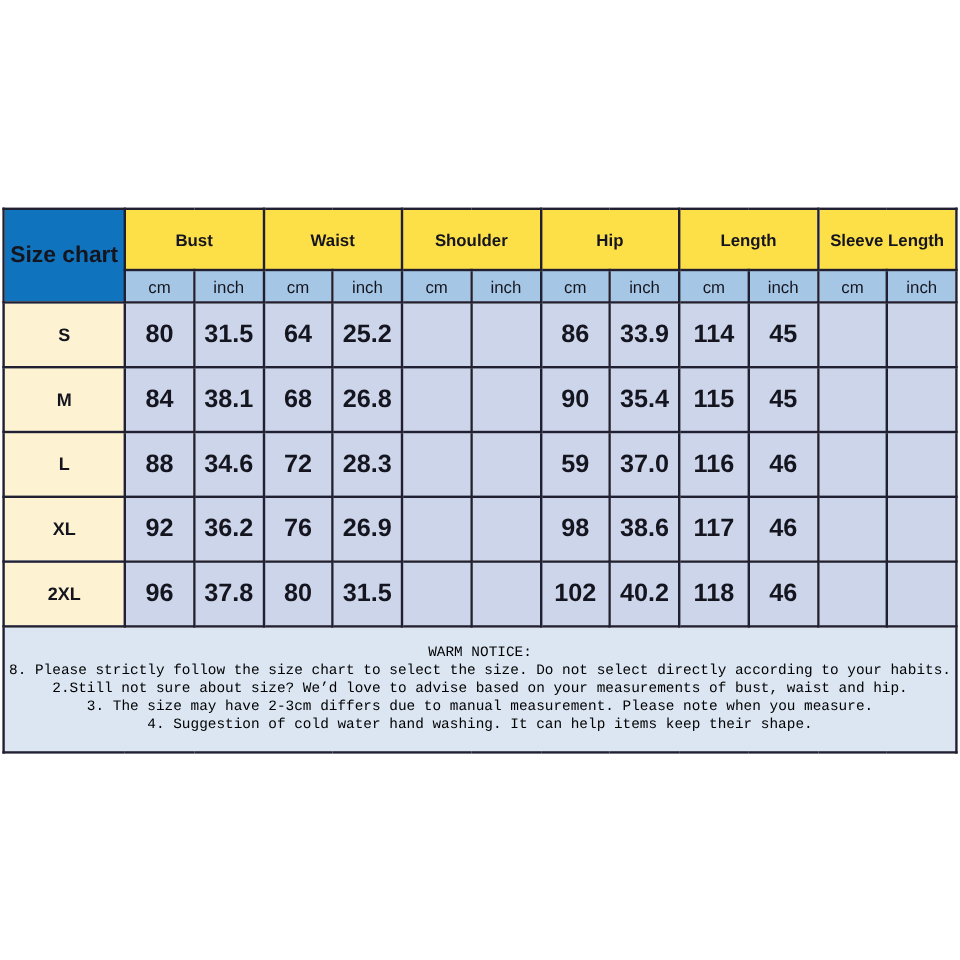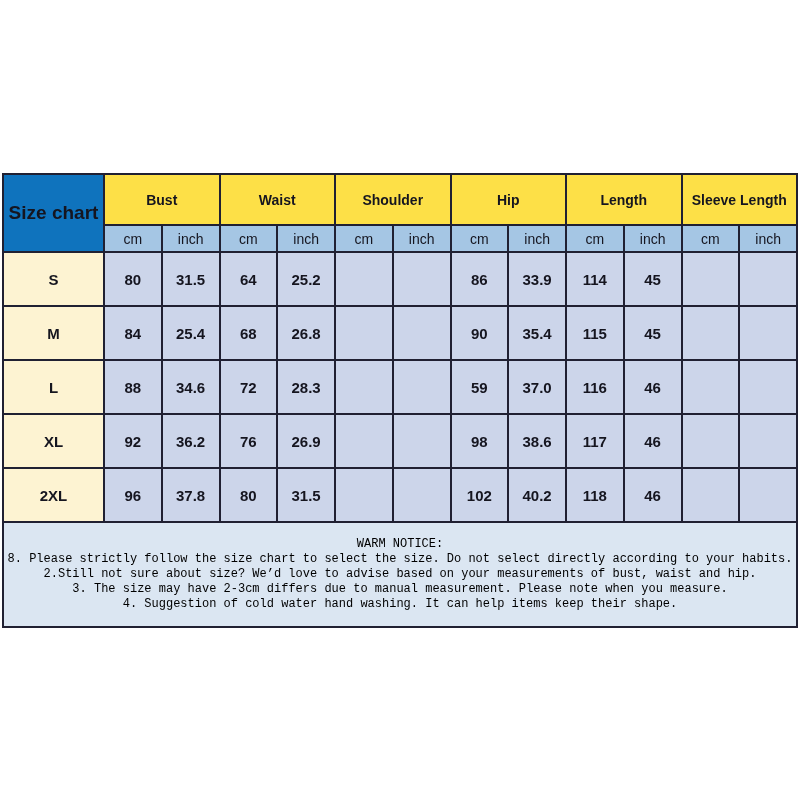--- a/index.html
+++ b/index.html
@@ -10,21 +10,21 @@
   .size-table td{border:2px solid #202032;text-align:center;vertical-align:middle;
         padding:0;overflow:hidden;color:#15151f;}
   col.c-size{width:101px;}
   tr.group-row{height:51px;}
   tr.unit-row{height:27px;}
   tr.data-row{height:54px;}
   .corner{background:#0f73bd;color:#d8c92f;font-size:19px;font-weight:bold;}
   .group{background:#fde047;font-weight:bold;font-size:14px;color:#10101e;}
   .unit{background:#a5c6e4;font-size:14px;color:#141a30;}
   .size-cell{background:#fdf3d2;font-weight:bold;font-size:15px;}
-  .val{background:#ccd5ea;font-weight:bold;font-size:15px;}
+  .val{background:#ccd5ea;font-weight:bold;font-size:21px;}
   .notice-cell{background:#dbe6f2;height:103px;vertical-align:top;padding-top:20px;}
   .notice-cell div{font-family:"Liberation Mono",monospace;font-size:12px;line-height:15px;
         color:#000;text-align:center;white-space:nowrap;}
 </style>
 </head>
 <body>
 
 <div class="page">
   <table class="size-table">
     <colgroup>
@@ -77,21 +77,21 @@
       <td class="val">86</td>
       <td class="val">33.9</td>
       <td class="val">114</td>
       <td class="val">45</td>
       <td class="val"></td>
       <td class="val"></td>
     </tr>
     <tr class="data-row">
       <td class="size-cell">M</td>
       <td class="val">84</td>
-      <td class="val">25.4</td>
+      <td class="val">38.1</td>
       <td class="val">68</td>
       <td class="val">26.8</td>
       <td class="val"></td>
       <td class="val"></td>
       <td class="val">90</td>
       <td class="val">35.4</td>
       <td class="val">115</td>
       <td class="val">45</td>
       <td class="val"></td>
       <td class="val"></td>

